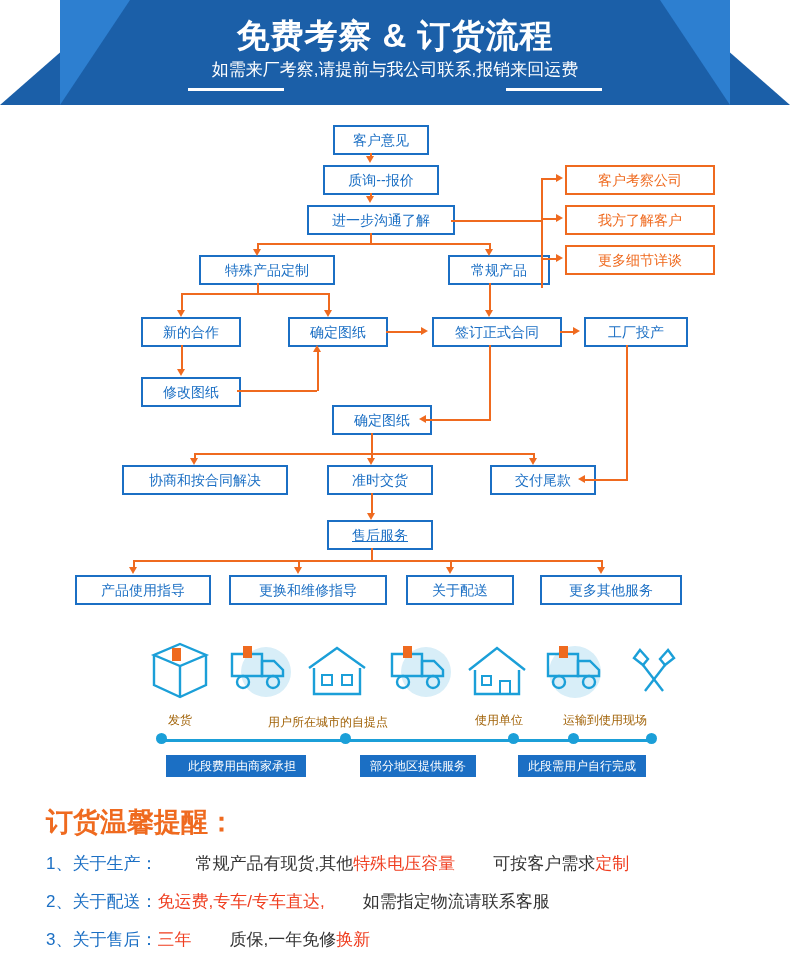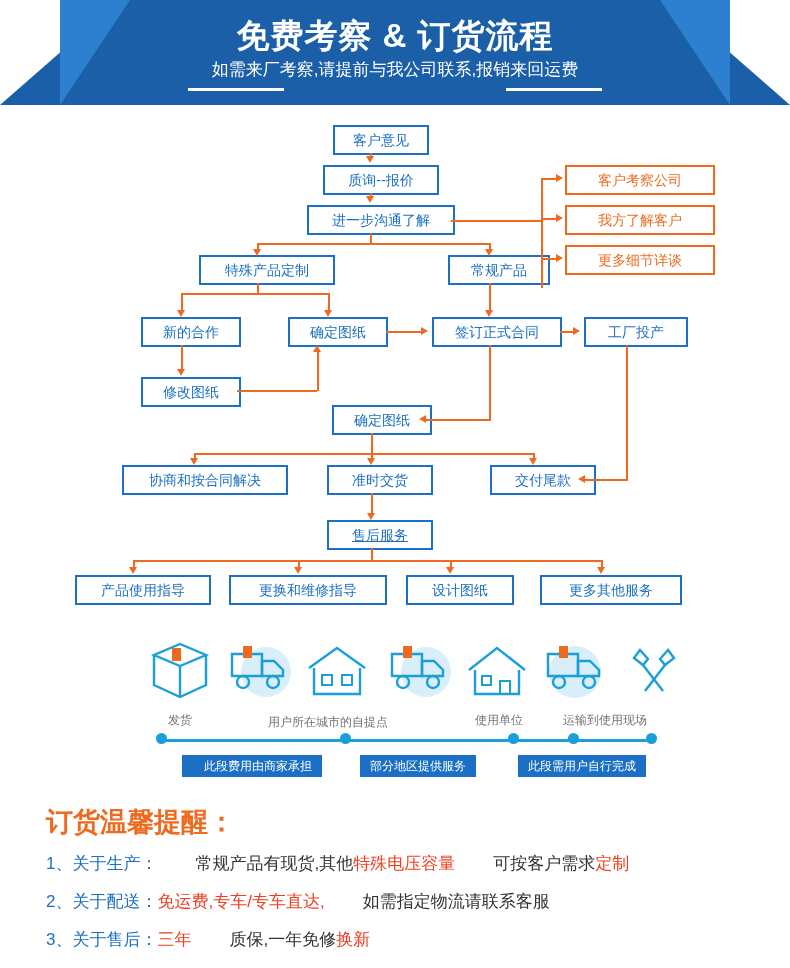--- a/index.html
+++ b/index.html
@@ -77,21 +77,21 @@
   .ar{position:absolute;width:0;height:0;}
   .ar.r{border-left:7px solid #ef6a1f;border-top:4.5px solid transparent;border-bottom:4.5px solid transparent;}
   .ar.l{border-right:7px solid #ef6a1f;border-top:4.5px solid transparent;border-bottom:4.5px solid transparent;}
   .ar.d{border-top:7px solid #ef6a1f;border-left:4.5px solid transparent;border-right:4.5px solid transparent;}
   .ar.u{border-bottom:7px solid #ef6a1f;border-left:4.5px solid transparent;border-right:4.5px solid transparent;}
 
   
   .ship{position:absolute;left:0;top:630px;width:790px;height:160px;}
   .ship .icon{position:absolute;}
   .ship .cap{
-    position:absolute;color:#737373;font-size:12px;text-align:center;white-space:nowrap;
+    position:absolute;color:#a16207;font-size:12px;text-align:center;white-space:nowrap;
   }
   .ship .track{position:absolute;left:160px;top:109px;width:492px;height:3px;background:#1b9fd8;}
   .ship .dot{position:absolute;top:103px;width:11px;height:11px;border-radius:50%;background:#1b9fd8;}
   .ship .pill{
     position:absolute;top:125px;height:22px;line-height:22px;
     background:#1b6fc4;color:#fff;font-size:12px;text-align:center;white-space:nowrap;padding:0 8px;
   }
 
   
   .notes{position:absolute;left:0;top:800px;width:790px;height:168px;}
@@ -139,21 +139,21 @@
   <div class="node" style="left:332px;top:300px;width:80px;">确定图纸</div>
 
   <div class="node" style="left:122px;top:360px;width:146px;">协商和按合同解决</div>
   <div class="node" style="left:327px;top:360px;width:86px;">准时交货</div>
   <div class="node" style="left:490px;top:360px;width:86px;">交付尾款</div>
 
   <div class="node" style="left:327px;top:415px;width:86px;text-decoration:underline;">售后服务</div>
 
   <div class="node" style="left:75px;top:470px;width:116px;">产品使用指导</div>
   <div class="node" style="left:229px;top:470px;width:138px;">更换和维修指导</div>
-  <div class="node" style="left:406px;top:470px;width:88px;">设计图纸</div>
+  <div class="node" style="left:406px;top:470px;width:88px;">关于配送</div>
   <div class="node" style="left:540px;top:470px;width:122px;">更多其他服务</div>
 
   <div class="ln v" style="left:370px;top:48px;height:5px;"></div>
   <div class="ar d" style="left:365.5px;top:51px;"></div>
 
   <div class="ln v" style="left:370px;top:88px;height:5px;"></div>
   <div class="ar d" style="left:365.5px;top:91px;"></div>
 
   <div class="ln h" style="left:451px;top:115px;width:90px;"></div>
   <div class="ln v" style="left:541px;top:73px;height:110px;"></div>
@@ -289,21 +289,21 @@
   <div class="cap" style="left:434px;top:82px;width:130px;">使用单位</div>
   <div class="cap" style="left:515px;top:82px;width:180px;">运输到使用现场</div>
 
   <div class="track"></div>
   <div class="dot" style="left:156px;"></div>
   <div class="dot" style="left:340px;"></div>
   <div class="dot" style="left:508px;"></div>
   <div class="dot" style="left:568px;"></div>
   <div class="dot" style="left:646px;"></div>
 
-  <div class="pill" style="left:182px;width:112px;padding-left:20px;">此段费用由商家承担</div>
+  <div class="pill" style="left:166px;width:112px;padding-left:20px;">此段费用由商家承担</div>
   <div class="pill" style="left:360px;width:100px;">部分地区提供服务</div>
   <div class="pill" style="left:518px;width:112px;">此段需用户自行完成</div>
 </div>
 
 <div class="notes">
   <div class="n-title">订货温馨提醒：</div>
 
   <div class="row" style="top:52px;">
     <span>1、</span><span>关于生产：</span><span class="dark">常规产品有现货,其他</span><span class="orange">特殊电压容量</span><span class="dark">可按客户需求</span><span class="orange">定制</span>
   </div>

